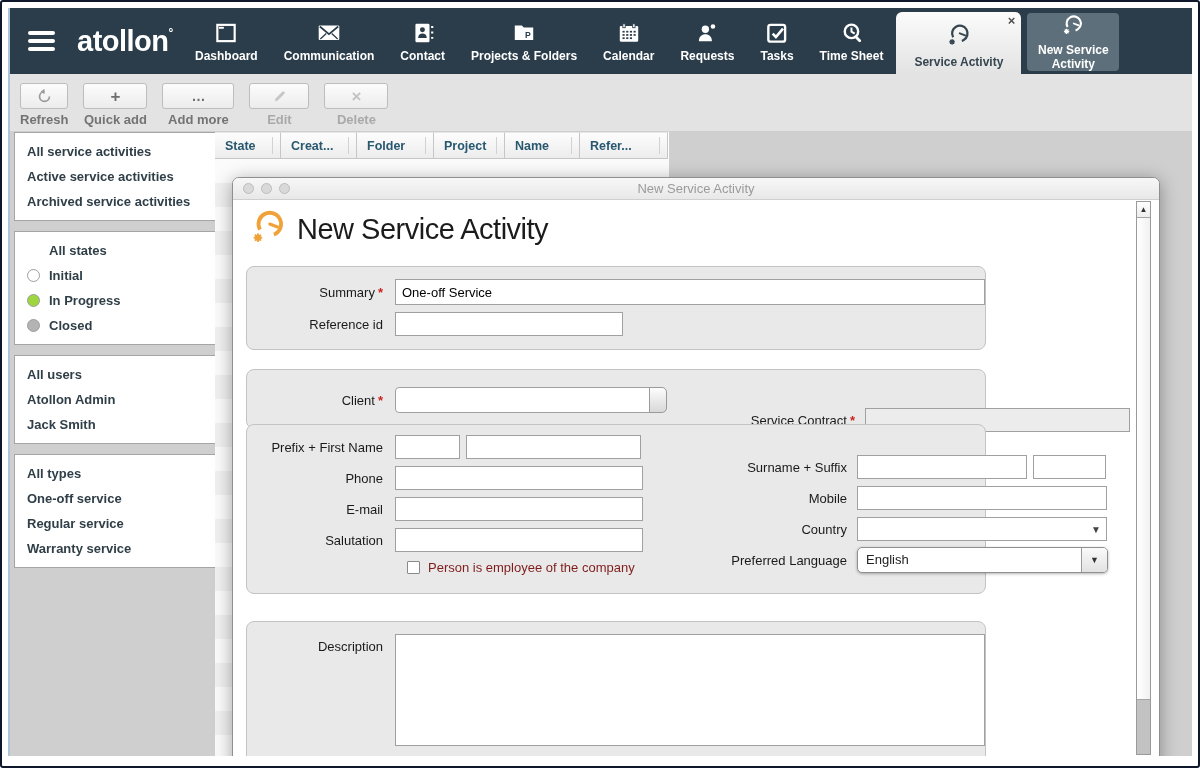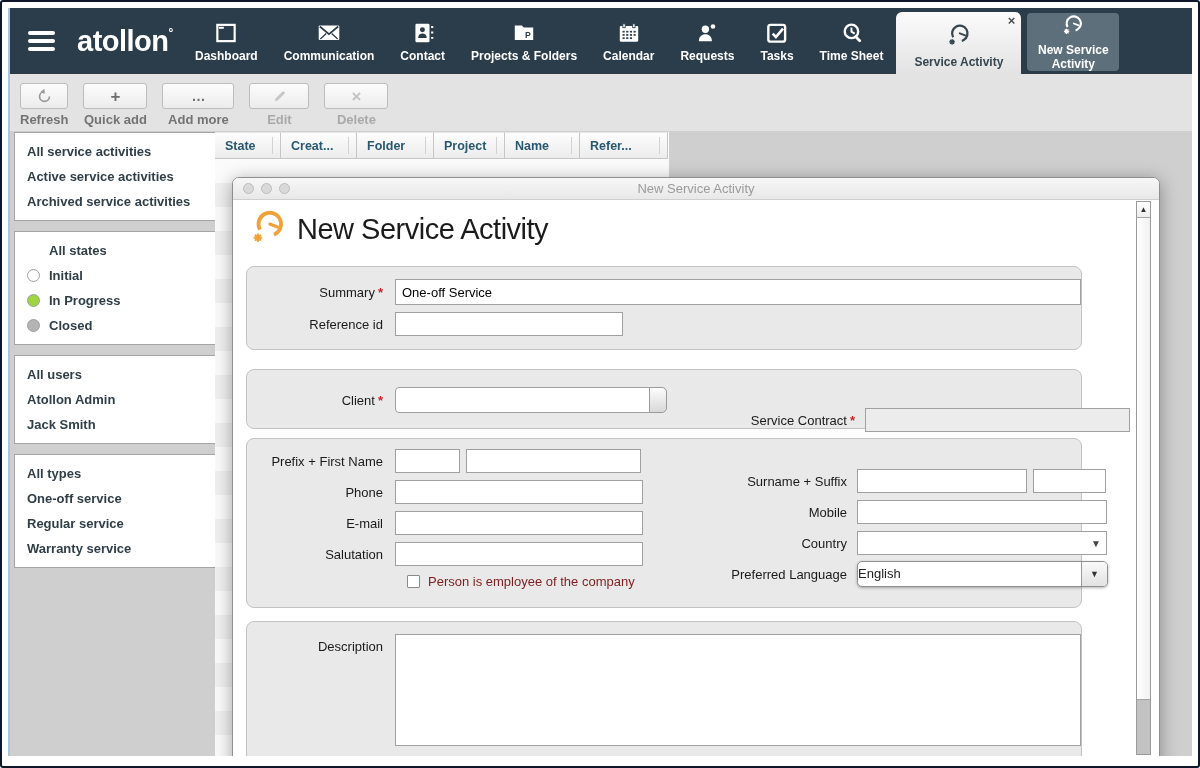--- a/index.html
+++ b/index.html
@@ -110,26 +110,26 @@
   .mdots { position:absolute; left:10px; top:5px; display:flex; gap:7px; }
   .mdot { width:11px; height:11px; border-radius:50%; background:#d9d9d9; border:1px solid #bdbdbd; cursor:pointer; }
   .mtitle { text-align:center; line-height:22px; font-size:13px; color:#9b9b9b; }
   .mbody { position:absolute; left:0; right:0; top:22px; bottom:0; background:#fff; }
 
   .mheading { position:absolute; left:16px; top:8px; display:flex; align-items:center; gap:10px; }
   .mheading svg { width:38px; height:38px; }
   .mheading .htext { font-size:29px; color:#1b1b1b; letter-spacing:-0.5px; }
 
   .fsection {
-    position:absolute; left:13px; width:836px;
+    position:absolute; left:13px; width:740px;
     background:#e9e9e9; border:1px solid #c3c3c3; border-radius:8px;
   }
   .s1 { top:66px;  height:84px;  padding-top:12px; }
   .s2 { top:169px; height:60px;  padding-top:17px; }
-  .s3 { top:238px; height:170px; padding-top:10px; }
+  .s3 { top:224px; height:170px; padding-top:10px; }
   .s4 { top:421px; height:330px; padding-top:12px; }
 
   .frow { display:flex; align-items:center; margin-bottom:7px; position:relative; }
   .flabel { width:148px; flex:none; text-align:right; padding-right:12px; font-size:13px; color:#1a1a1a; white-space:nowrap; }
   .req { color:#cc2222; font-weight:bold; margin-left:3px; }
   .tin { border:1px solid #a0a0a0; background:#fff; height:24px; font-size:13px; padding:2px 6px; font-family:"Liberation Sans", sans-serif; }
   .tin:disabled, .tin.dis { background:#ececec; color:#777; }
   .colr { position:absolute; left:440px; top:0; display:flex; align-items:center; height:100%;margin-top:20px; }
   .colr .flabel { width:170px; padding-right:10px; }
 
@@ -137,21 +137,21 @@
     width:18px; height:26px; margin-left:-1px; border:1px solid #9a9a9a; border-radius:0 5px 5px 0;
     background:linear-gradient(#fdfdfd,#d8d8d8); cursor:pointer; flex:none;
   }
   .ddwrap { position:relative; display:flex; align-items:center; }
   .dd-arrow { position:absolute; right:6px; font-size:10px; color:#444; pointer-events:none; }
 
   .combo {
     width:251px; height:26px; border:1px solid #8f8f8f; border-radius:5px; background:#fff;
     display:flex; align-items:stretch; box-shadow:0 1px 3px rgba(0,0,0,0.3); cursor:pointer;
   }
-  .combo .cval { flex:1; font-size:13px; color:#222; line-height:24px; padding-left:0; }
+  .combo .cval { flex:1; font-size:13px; color:#222; line-height:24px; padding-left:8px; }
   .combo .cbtn {
     width:26px; border-left:1px solid #9a9a9a; border-radius:0 4px 4px 0;
     background:linear-gradient(#fafafa,#e2e2e2); display:flex; align-items:center; justify-content:center;
     font-size:9px; color:#333;
   }
 
   .chkrow { display:flex; align-items:center; gap:8px; margin:8px 0 0 160px; }
   .chk { width:13px; height:13px; border:1px solid #8a8a8a; background:#fff; border-radius:1px; cursor:pointer; flex:none; }
   .chklabel { font-size:13px; color:#7f1d1d; }
 

